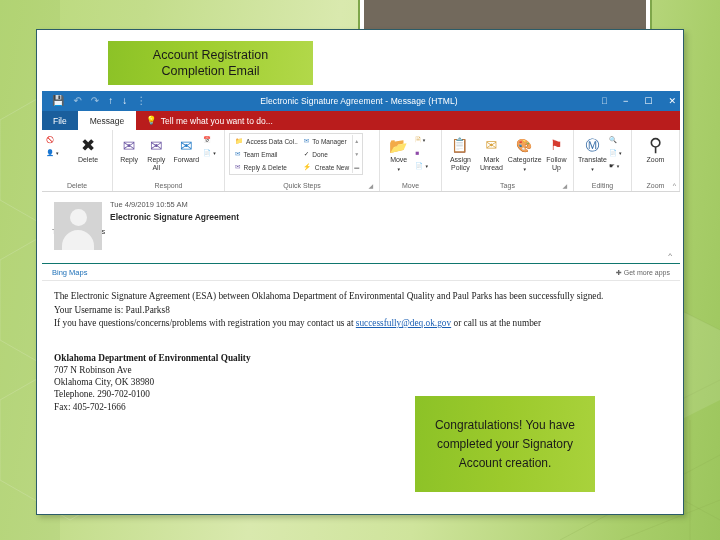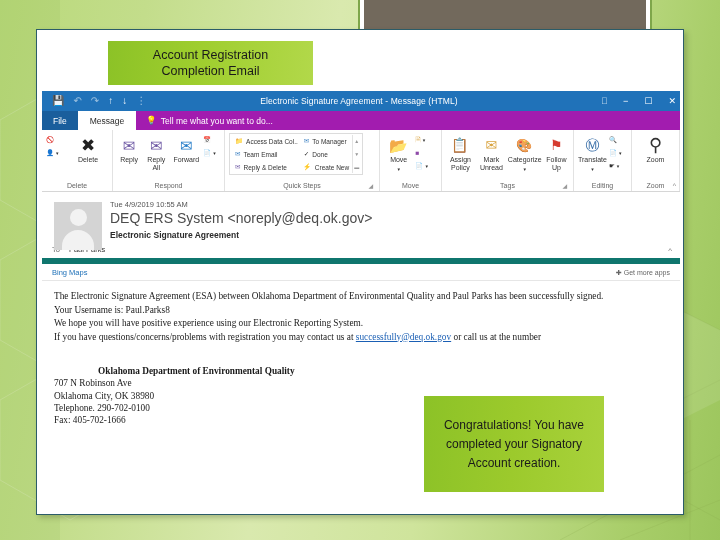--- a/index.html
+++ b/index.html
@@ -45,21 +45,21 @@
   .qat span { color:#ffffff; font-size:10px; opacity:.92; line-height:1; }
   .qat span.dim { opacity:.55; }
   .win-title {
     position:absolute; left:0; right:4px; top:0; height:20px; line-height:20px;
     text-align:center; color:#ffffff; font-size:8.5px; letter-spacing:.1px;
   }
   .win-ctrls { position:absolute; right:4px; top:0; height:20px; display:flex; align-items:center; gap:16px; }
   .win-ctrls span { color:#fff; font-size:9px; line-height:1; }
 
   
-  .tabrow { height:19px; background:#a21caf; position:relative; display:flex; align-items:stretch; }
+  .tabrow { height:19px; background:#b91c1c; position:relative; display:flex; align-items:stretch; }
   .tab-file {
     background:#1a5e9c; color:#fff; font-size:8.5px; padding:0 11px;
     display:flex; align-items:center;
   }
   .tab-msg {
     background:#ffffff; color:#2b2b2b; font-size:8.5px; padding:0 12px;
     display:flex; align-items:center;
   }
   .tellme { color:#ffffff; font-size:8.5px; display:flex; align-items:center; gap:4px; padding:0 10px; }
 
@@ -79,21 +79,21 @@
   .smallcol { display:flex; flex-direction:column; justify-content:center; gap:1px; padding-top:1px; }
   .smallbtn { display:flex; align-items:center; gap:2px; font-size:6.5px; color:#333; height:12px; }
 
   .qs-box { border:1px solid #dcdcdc; height:42px; display:flex; align-items:center; padding:1px 2px; }
   .qs-col { display:flex; flex-direction:column; justify-content:center; gap:1px; padding:0 3px; }
   .qs-item { display:flex; align-items:center; gap:3px; font-size:6.5px; color:#333; height:12px; white-space:nowrap; }
   .qs-scroll { display:flex; flex-direction:column; justify-content:space-between; height:38px; width:8px; border-left:1px solid #e3e3e3; }
   .qs-scroll i { font-size:5px; color:#999; text-align:center; font-style:normal; line-height:12px; }
 
   
-  .msghead { position:relative; padding:8px 10px 4px 10px; border-bottom:6px solid #0f766e; min-height:72px; }
+  .msghead { position:relative; padding:8px 10px 4px 10px; border-bottom:1px solid #0f766e; min-height:72px; }
   .avatar {
     position:absolute; left:12px; top:10px; width:48px; height:48px;
     background:#d4d4d4; display:flex; align-items:flex-end; justify-content:center; overflow:hidden;
   }
   .avatar .head { width:17px; height:17px; border-radius:50%; background:#f2f2f2; position:absolute; top:7px; }
   .avatar .body { width:32px; height:20px; border-radius:16px 16px 0 0; background:#f2f2f2; position:absolute; bottom:0; }
   .hdr-right { margin-left:58px; }
   .hdr-date { font-size:7.5px; color:#555; margin-bottom:1px; }
   .hdr-from { font-size:14px; color:#4c4c4c; line-height:17px; }
   .hdr-subj { font-size:8.5px; color:#2b2b2b; font-weight:bold; margin-top:3px; }
@@ -108,25 +108,25 @@
   }
   .addins .left { font-size:7.5px; color:#2072b9;text-align:center; }
   .addins .right { font-size:7px; color:#666; }
 
   
   .msgbody { padding:9px 12px 0 12px; font-family:"Liberation Serif", serif; }
   .msgbody p { margin:0 0 1px 0; font-size:9.3px; line-height:12.5px; color:#1a1a1a; }
   .msgbody a { color:#1a5fb4; text-decoration:underline; }
   .sig { margin-top:22px; font-family:"Liberation Serif", serif; }
   .sig div { font-size:9.3px; line-height:12.3px; color:#1a1a1a; }
-  .sig .org { font-weight:bold;margin-left:44px; }
+  .sig .org { font-weight:bold; }
 
   
   .congrats {
-    position:absolute; left:424px; top:396px; width:180px; height:96px;
+    position:absolute; left:415px; top:396px; width:180px; height:96px;
     background:linear-gradient(95deg,#8cc227 0%,#9cca2c 50%,#a9d23c 100%);
     display:flex; align-items:center; justify-content:center; text-align:center;
     color:#1a1a1a; font-size:12px; line-height:19px; padding:0 6px;
   }
 
   .ico { display:inline-block; line-height:1; }
 </style>
 </head>
 <body>
 
@@ -372,42 +372,40 @@
       <div style="position:absolute;right:4px;bottom:2px;font-size:7px;color:#888">^</div>
     </div>
 
     <div class="msghead">
       <div class="avatar">
         <div class="head"></div>
         <div class="body"></div>
       </div>
       <div class="hdr-right">
         <div class="hdr-date">Tue 4/9/2019 10:55 AM</div>
-        <div class="hdr-from">DEQ ERS System &lt;noreply@deq.ok.gov&gt;</div>
         <div class="hdr-subj">Electronic Signature Agreement</div>
       </div>
       <div class="hdr-to">
         <span class="lbl">To</span>
         <span>Paul Parks</span>
       </div>
       <div class="expand">^</div>
     </div>
 
     <div class="addins">
       <div class="left">Bing Maps</div>
       <div class="right">
         <span class="ico">✚</span>
         <span>Get more apps</span>
       </div>
     </div>
 
     <div class="msgbody">
       <p>The Electronic Signature Agreement (ESA) between Oklahoma Department of Environmental Quality and Paul Parks has been successfully signed.</p>
       <p>Your Username is: Paul.Parks8</p>
-      <p>We hope you will have positive experience using our Electronic Reporting System.</p>
       <p>
         <span>If you have questions/concerns/problems with registration you may contact us at </span><a href="#">successfully@deq.ok.gov</a><span> or call us at the number</span>
       </p>
 
       <div class="sig">
         <div class="org">Oklahoma Department of Environmental Quality</div>
         <div>707 N Robinson Ave</div>
         <div>Oklahoma City, OK 38980</div>
         <div>Telephone. 290-702-0100</div>
         <div>Fax: 405-702-1666</div>

